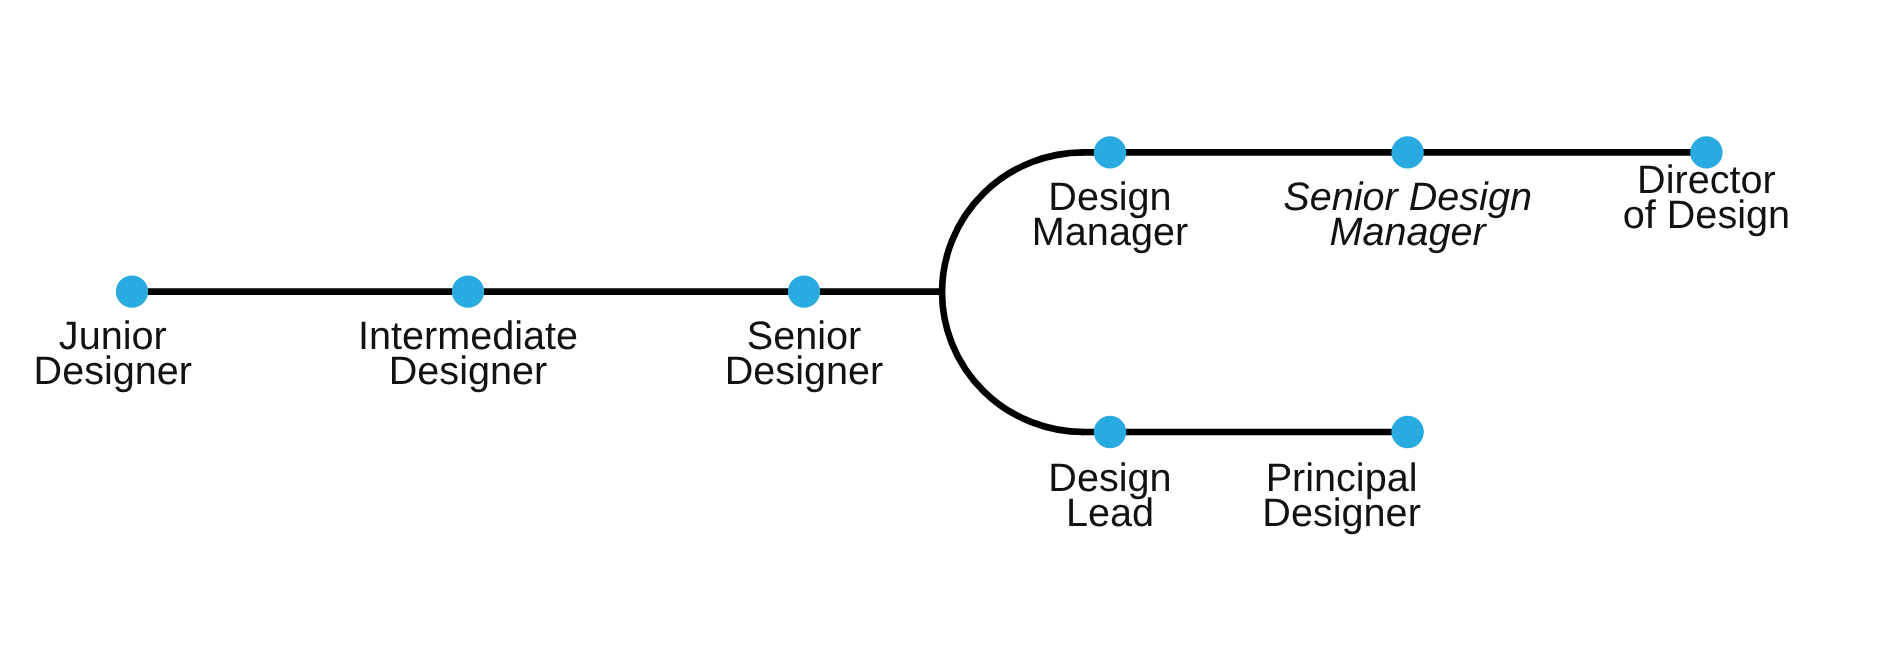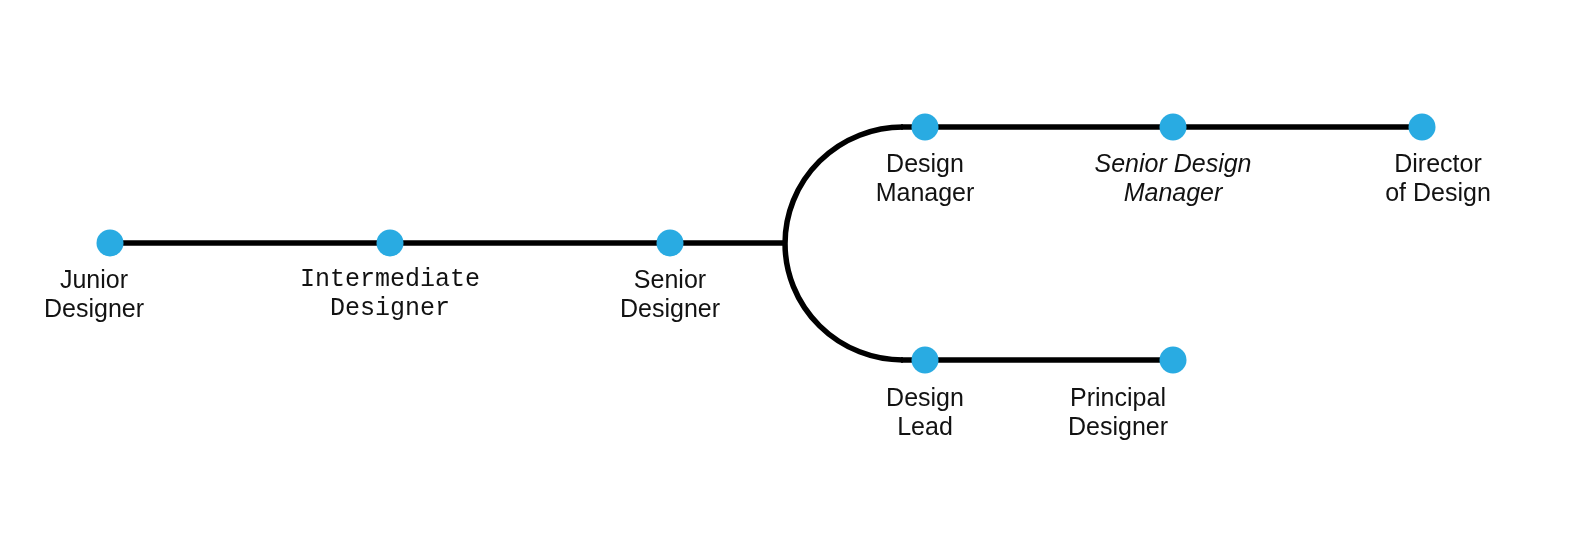--- a/index.html
+++ b/index.html
@@ -30,21 +30,21 @@
   }
   .node-dot {
     fill: var(--node-color, #29ABE2);
     stroke: none;
   }
   .node-label {
     position: absolute;
     transform: translateX(-50%);
     text-align: center;
     white-space: pre-line;
-    font-size: 25px;
+    font-size: 33px;
     line-height: 29px;
     color: var(--text-color, #121212);
     letter-spacing: 0px;
   }
 </style>
 </head>
 <body>
 
 <div class="canvas">
 
@@ -63,28 +63,28 @@
     <circle class="node-dot" cx="670" cy="243" r="13.5"></circle>
     <circle class="node-dot" cx="925" cy="127" r="13.5"></circle>
     <circle class="node-dot" cx="1173" cy="127" r="13.5"></circle>
     <circle class="node-dot" cx="1422" cy="127" r="13.5"></circle>
     <circle class="node-dot" cx="925" cy="360" r="13.5"></circle>
     <circle class="node-dot" cx="1173" cy="360" r="13.5"></circle>
   </svg>
 
   <div class="node-label" style="left:94px;  top:265px;">Junior
 Designer</div>
-  <div class="node-label" style="left:390px;  top:265px;font-family:Liberation Mono, monospace;">Intermediate
+  <div class="node-label" style="left:390px;  top:265px;">Intermediate
 Designer</div>
   <div class="node-label" style="left:670px;  top:265px;">Senior
 Designer</div>
   <div class="node-label" style="left:925px;  top:149px;">Design
 Manager</div>
   <div class="node-label" style="left:1173px; top:149px;font-style:italic;">Senior Design
 Manager</div>
-  <div class="node-label" style="left:1422px; top:149px;margin-left:16px;">Director
+  <div class="node-label" style="left:1422px; top:135px;">Director
 of Design</div>
   <div class="node-label" style="left:925px;  top:383px;">Design
 Lead</div>
   <div class="node-label" style="left:1118px; top:383px;">Principal
 Designer</div>
 
 </div>
 
 </body></html>

